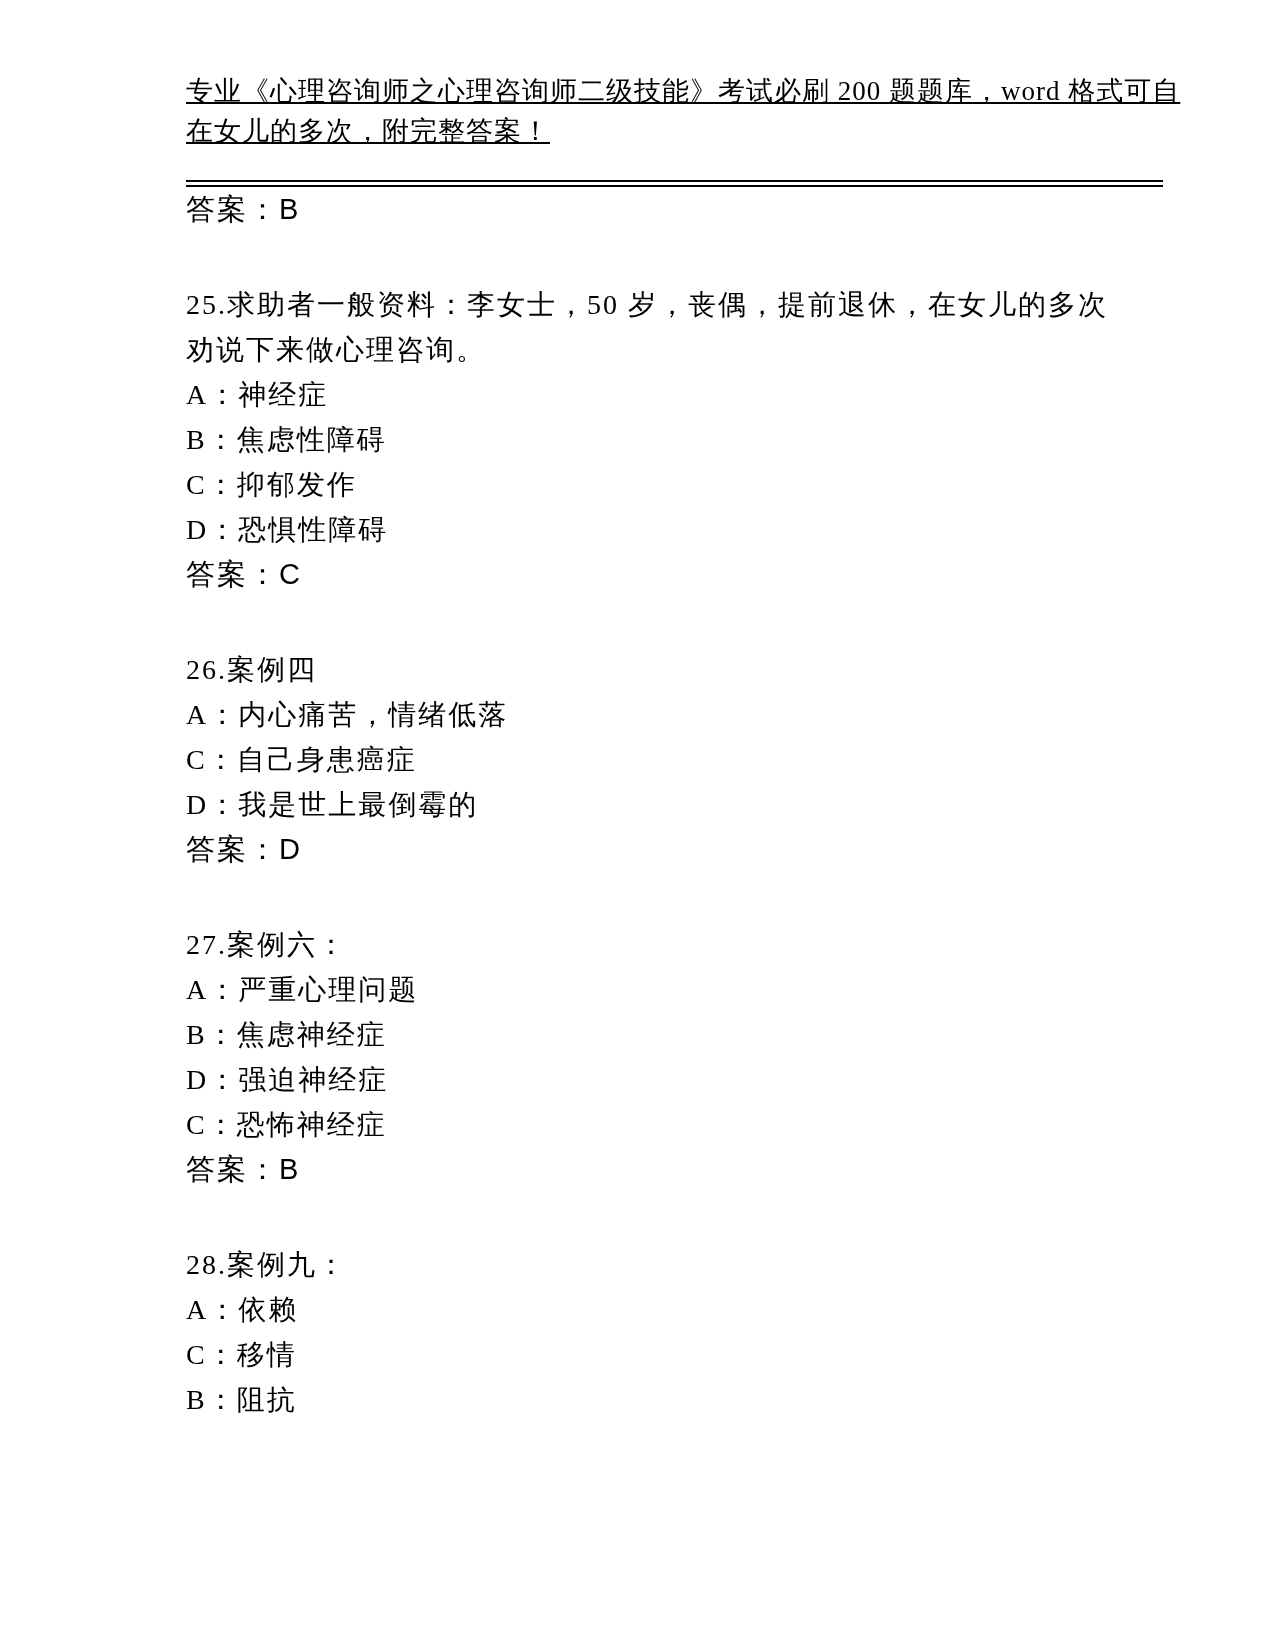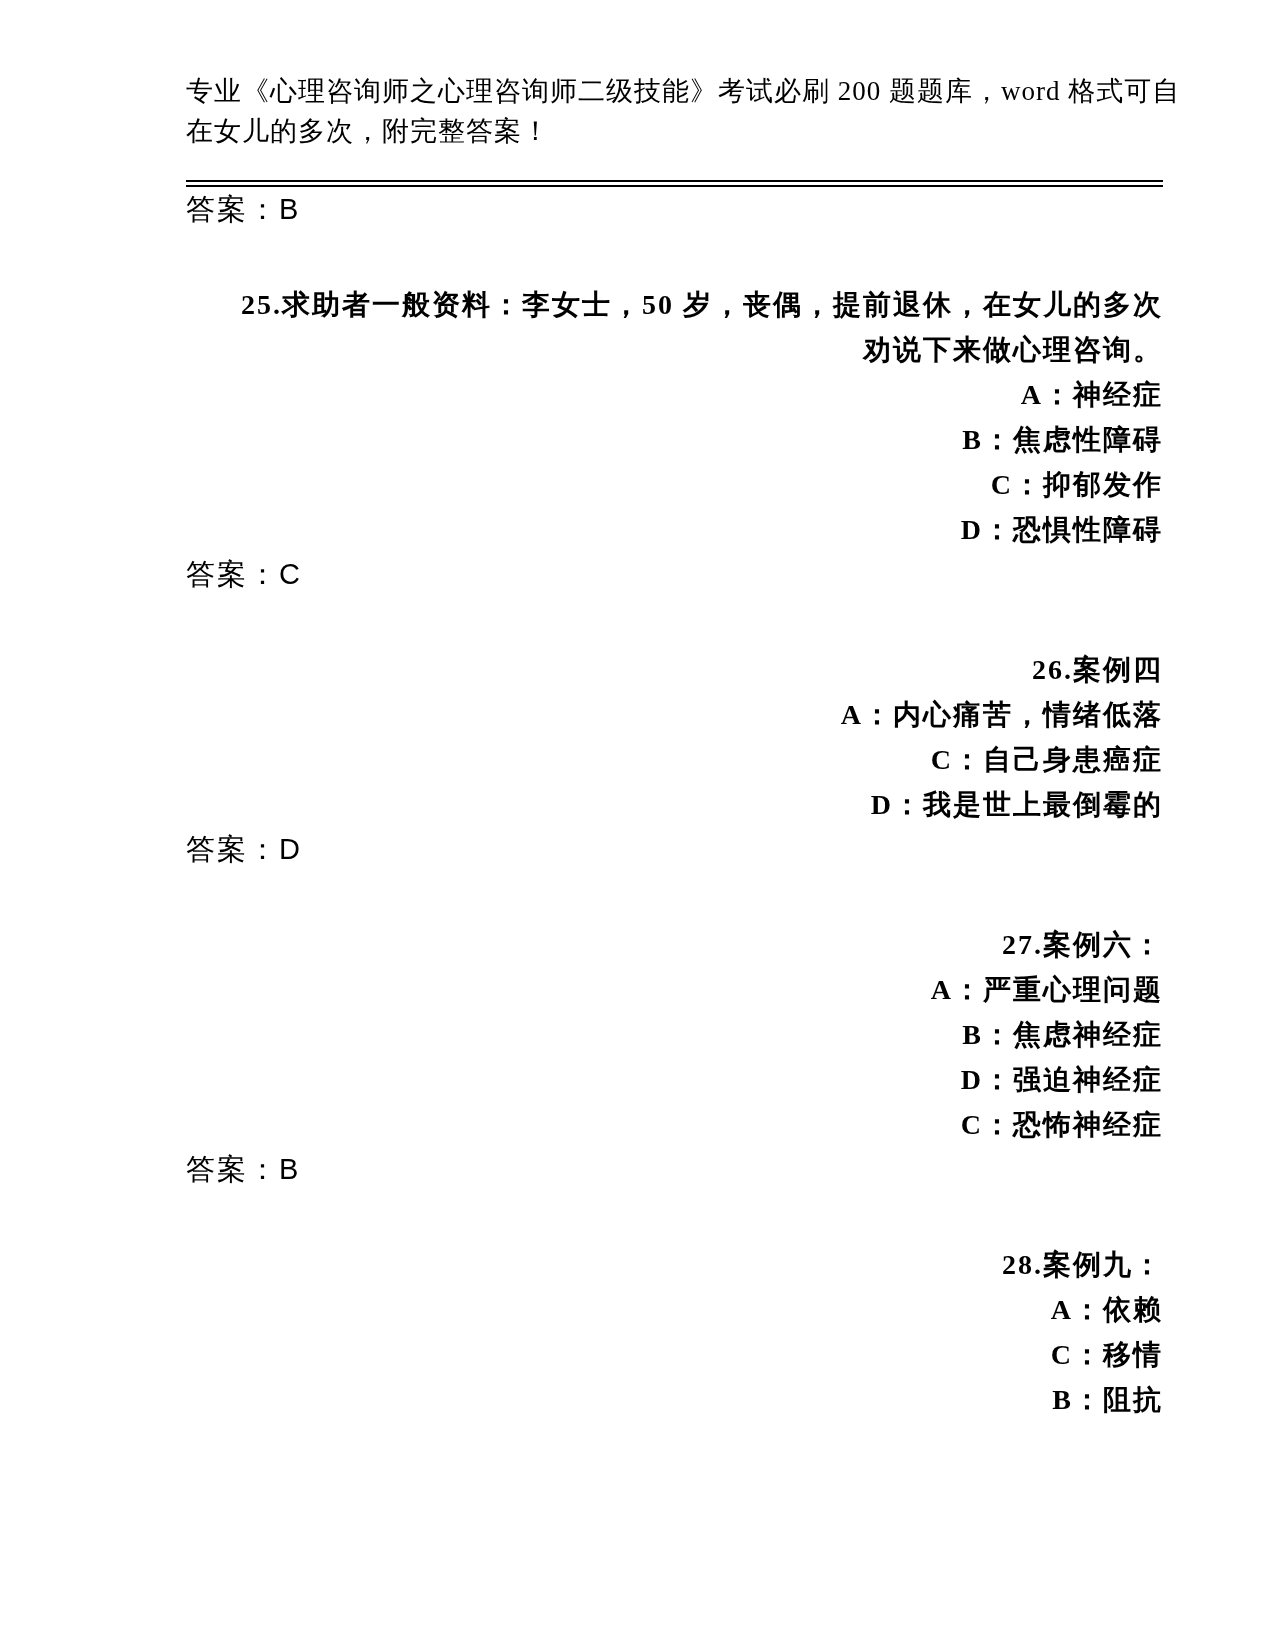--- a/index.html
+++ b/index.html
@@ -17,20 +17,21 @@
     font-family: "Liberation Serif", "DejaVu Serif", serif;
   }
   .content {
     position: absolute;
     left: 186px;
     top: 0;
     width: 977px;
   }
   .doc-header {
     margin-top: 71px;
+    text-decoration: underline;
   }
   .hline {
     font-size: 27px;
     line-height: 40px;
     letter-spacing: 1px;
     white-space: nowrap;
   }
   .rule {
     margin-top: 29px;
     height: 3px;
@@ -47,22 +48,21 @@
     white-space: nowrap;
   }
   .question {
     margin-top: 50px;
     font-size: 28px;
   }
   .qline, .option {
     line-height: 45px;
     letter-spacing: 2px;
     white-space: nowrap;
-    font-weight: 700;
-    text-align: right;
+    font-weight: 400;
   }
 </style>
 </head>
 <body>
 
 <div class="page">
   <div class="content">
 
     <header class="doc-header">
       <div class="hline">专业《心理咨询师之心理咨询师二级技能》考试必刷 200 题题库，word 格式可自</div>

